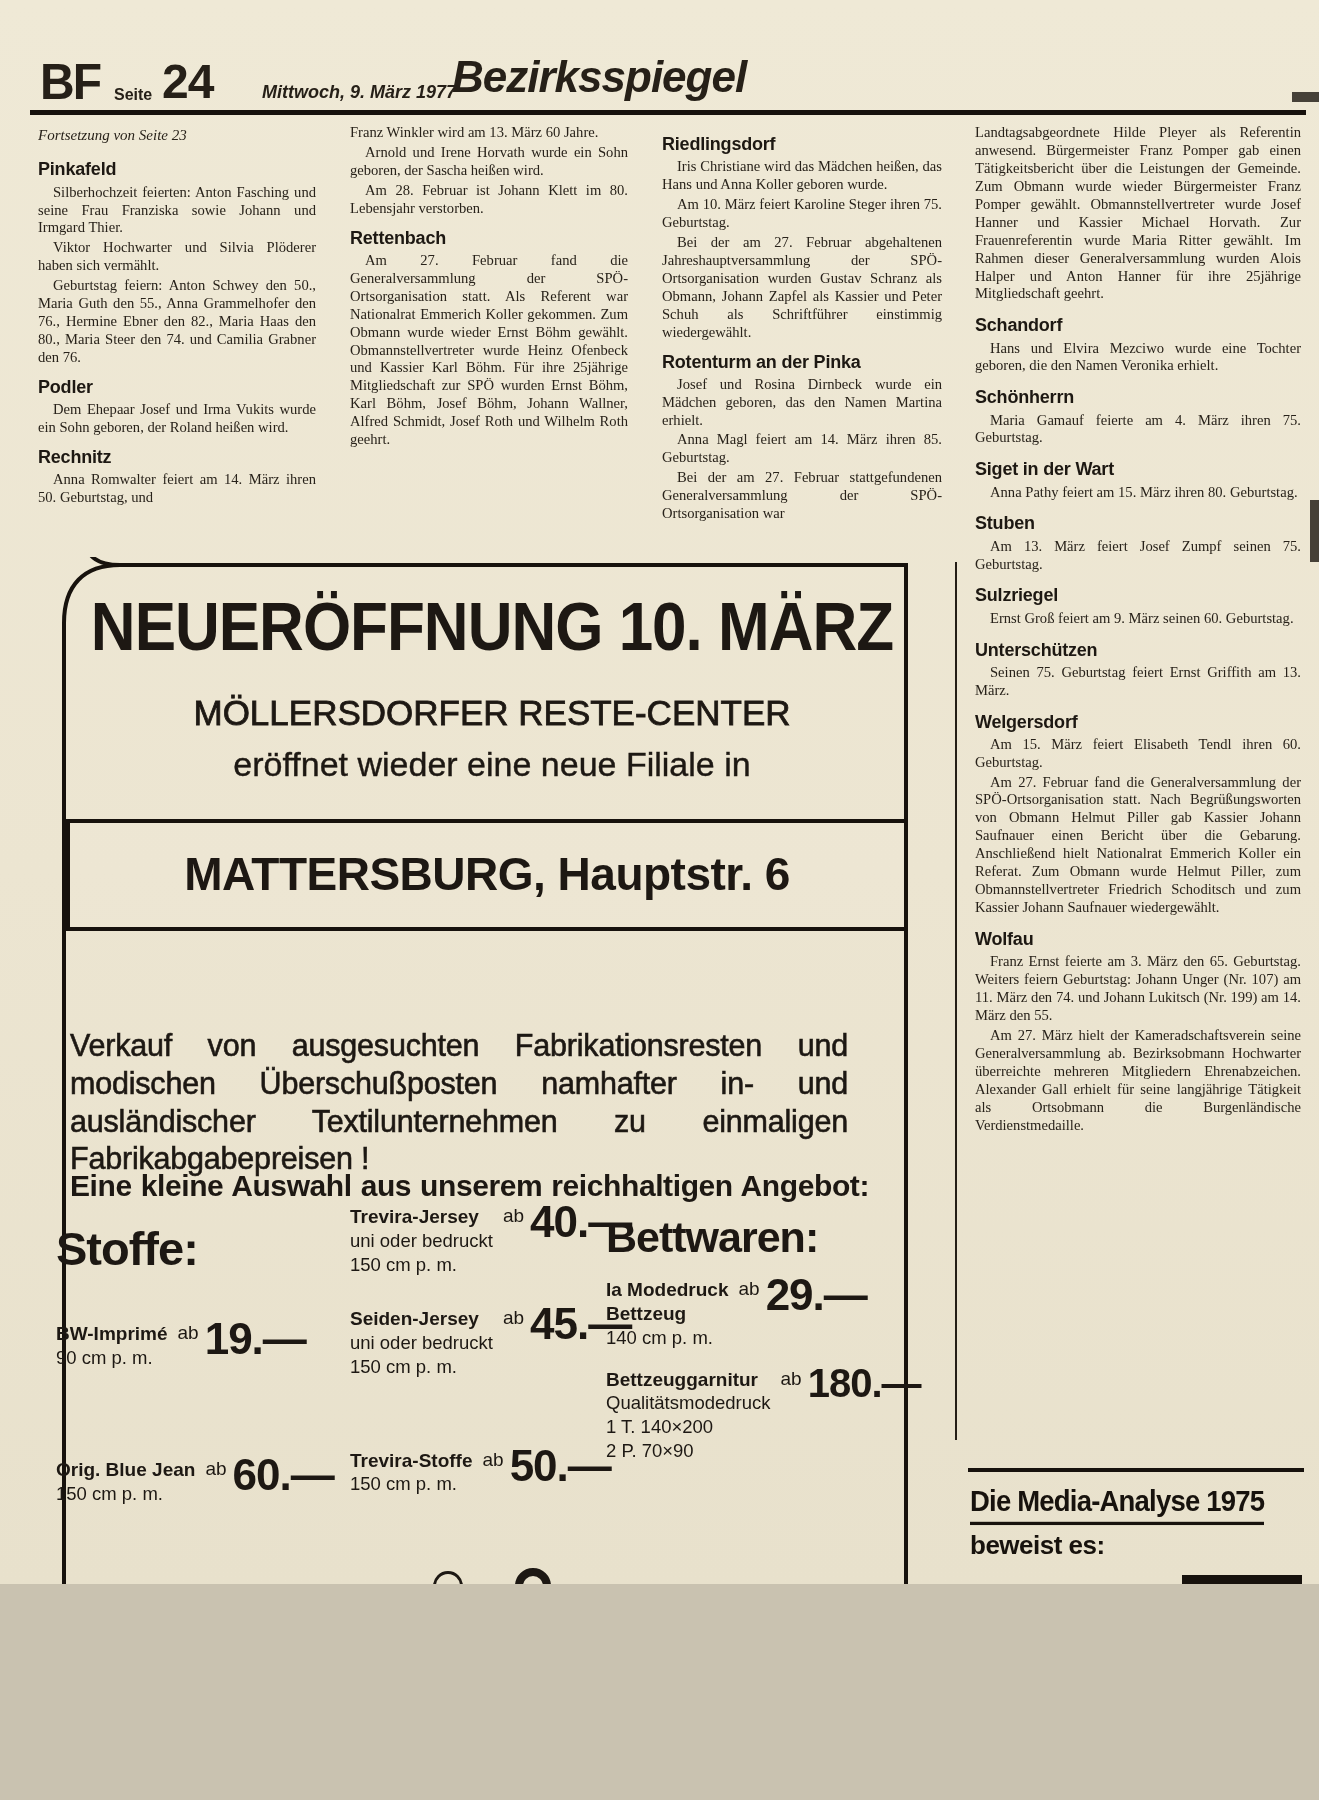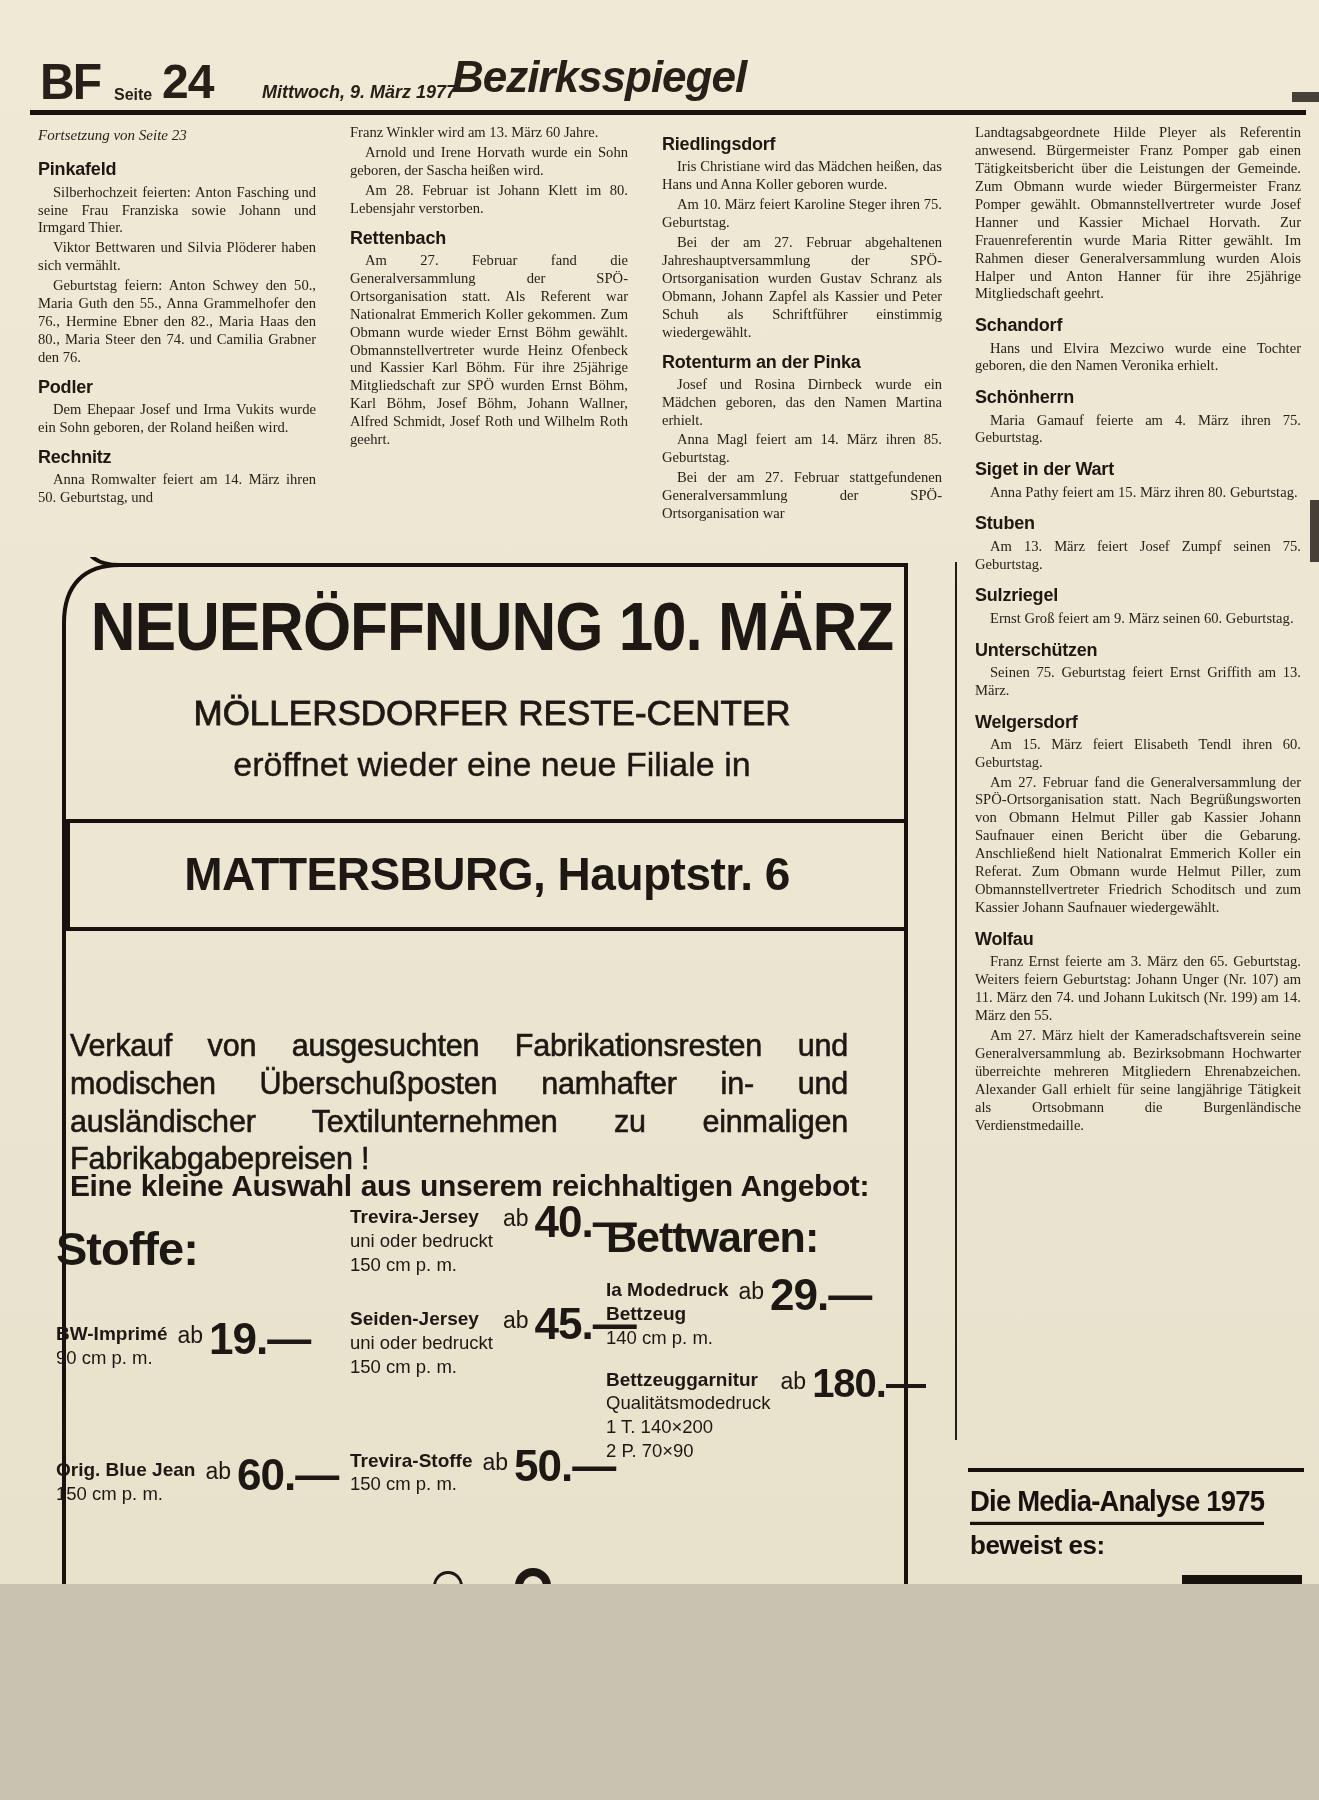--- a/index.html
+++ b/index.html
@@ -50,21 +50,21 @@
   #pg0 .ptitle{margin-bottom:46px}
   #pg2 .ptitle{font-size:43px;margin-bottom:16px}
   .p-item{display:flex;}
   #pg0 .p-item + .p-item{margin-top:88px}
   #pg1 .p-item + .p-item{margin-top:30px}
   #pg1 .p-item:nth-child(3){margin-top:70px}
   #pg2 .p-item + .p-item{margin-top:18px}
   .p-text{flex:0 1 auto}
   .p-name{font-size:19px;font-weight:700;line-height:1.25;white-space:nowrap}
   .p-line{font-size:18.5px;line-height:1.3;white-space:nowrap}
-  .p-ab{font-size:23px;margin:0 6px 6px 10px}
+  .p-ab{font-size:19px;margin:0 6px 6px 10px}
   .p-price{font-size:44px;font-weight:700;line-height:0.75;letter-spacing:-1px;white-space:nowrap}
   #pg2 .p-item:last-child .p-price{font-size:40px}
   .ad-bargain{position:absolute;top:1008px;left:0;right:0;text-align:center;font-size:39px;-webkit-text-stroke:0.6px}
   .ad-bargain2{position:absolute;top:1066px;left:0;right:0;text-align:center;font-size:38px;-webkit-text-stroke:0.6px}
   .ad-hours{position:absolute;top:1136px;left:20px;right:30px;text-align:center;font-size:31px;-webkit-text-stroke:0.7px}
   .ring{display:inline-block;width:24px;height:24px;border-radius:50%;border:3px solid #1d1813;
         vertical-align:middle;margin:0 26px 8px 0}
   .ring.thick{border-width:8px;width:20px;height:20px;margin:0 0 8px 26px}
   
   .media{position:absolute;left:968px;top:1468px;width:336px;height:274px;box-sizing:border-box;
@@ -89,21 +89,21 @@
   <div class="hdr-seite">Seite</div>
   <div class="hdr-num">24</div>
   <div class="hdr-date">Mittwoch, 9. März 1977</div>
   <div class="hdr-mast">Bezirksspiegel</div>
   <div class="hdr-rule"></div>
 
   <div class="col" id="col1">
       <div class="note">Fortsetzung von Seite 23</div>
       <div class="town">Pinkafeld</div>
       <div class="para">Silberhochzeit feierten: Anton Fasching und seine Frau Franziska sowie Johann und Irmgard Thier.</div>
-      <div class="para">Viktor Bettwaren und Silvia Plöderer haben sich vermählt.</div>
+      <div class="para">Viktor Hochwarter und Silvia Plöderer haben sich vermählt.</div>
       <div class="para">Geburtstag feiern: Anton Schwey den 50., Maria Guth den 55., Anna Grammelhofer den 76., Hermine Ebner den 82., Maria Haas den 80., Maria Steer den 74. und Camilia Grabner den 76.</div>
       <div class="town">Podler</div>
       <div class="para">Dem Ehepaar Josef und Irma Vukits wurde ein Sohn geboren, der Roland heißen wird.</div>
       <div class="town">Rechnitz</div>
       <div class="para">Anna Romwalter feiert am 14. März ihren 50. Geburtstag, und</div>
     </div>
   <div class="col" id="col2">
       <div class="para noind">Franz Winkler wird am 13. März 60 Jahre.</div>
       <div class="para">Arnold und Irene Horvath wurde ein Sohn geboren, der Sascha heißen wird.</div>
       <div class="para">Am 28. Februar ist Johann Klett im 80. Lebensjahr verstorben.</div>

